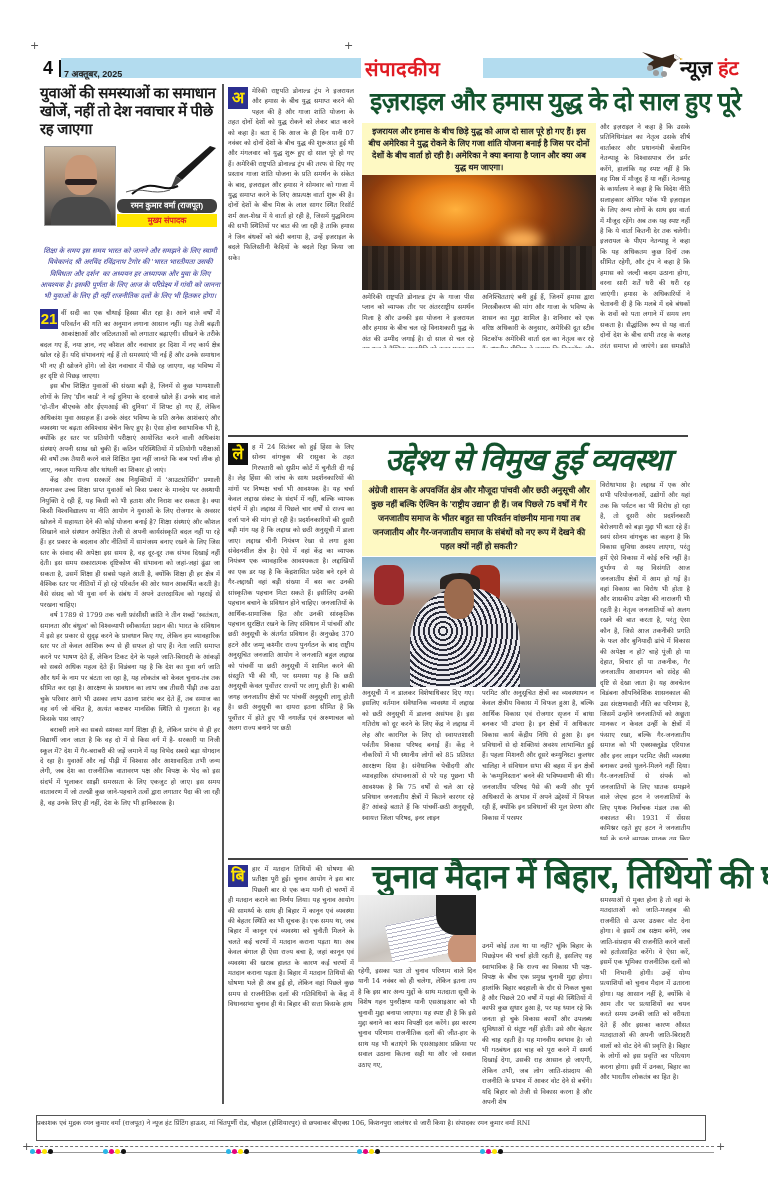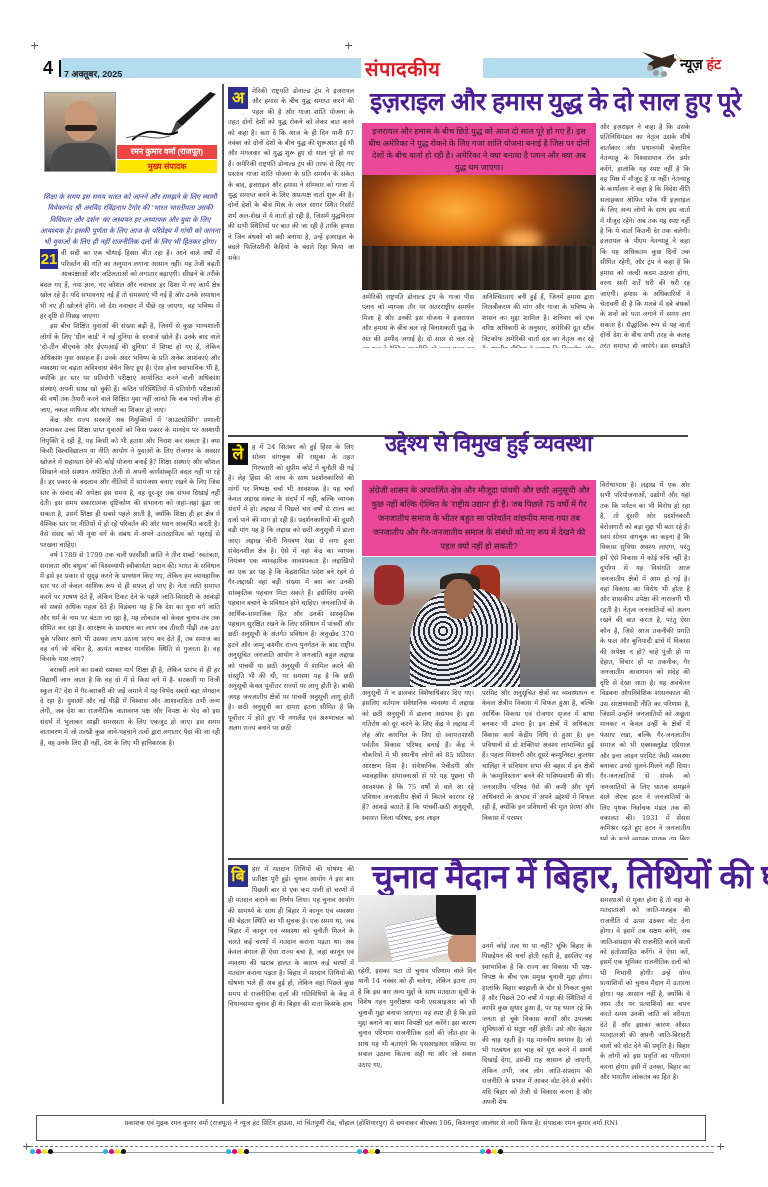--- a/index.html
+++ b/index.html
@@ -10,66 +10,66 @@
 
   
   .header { position: absolute; top: 58px; left: 40px; width: 645px; height: 20px; }
   .page-no { position: absolute; left: 3px; top: 0; font-family: "Liberation Sans", sans-serif; font-weight: bold; font-size: 18px; color: #111; line-height: 20px; }
   .hdr-sep { position: absolute; left: 19px; top: 2px; width: 2px; height: 17px; background: #111; }
   .band-left { position: absolute; left: 21px; top: 0; width: 300px; height: 20px; background: #b3dcef; }
   .date { position: absolute; left: 24px; top: 9px; font-family: "Liberation Sans", sans-serif; font-weight: bold; font-size: 9px; color: #222; }
   .section-title { position: absolute; left: 325px; top: -3px; font-family: "Liberation Sans", sans-serif; font-weight: bold; font-size: 20px; color: #e01b23; letter-spacing: 0.5px; }
   .band-right { position: absolute; left: 443px; top: 0; width: 180px; height: 20px; background: #b3dcef; }
   .logo { position: absolute; left: 600px; top: -12px; width: 110px; height: 32px; }
-  .logo-text { position: absolute; left: 40px; top: 8px; font-family: "Liberation Sans", sans-serif; font-weight: bold; font-size: 14px; white-space: nowrap; text-align: center; }
+  .logo-text { position: absolute; left: 40px; top: 8px; font-family: "Liberation Sans", sans-serif; font-weight: bold; font-size: 20px; white-space: nowrap; text-align: center; }
   .logo-text .a { color: #111; }
   .logo-text .b { color: #e01b23; }
 
   
   .left-col { position: absolute; left: 40px; top: 84px; width: 180px; }
   .left-headline { font-family: "Liberation Sans", sans-serif; font-weight: bold; font-size: 15px; line-height: 18px; color: #1a1a1a; letter-spacing: -0.3px; }
   .author-block { position: relative; height: 96px; margin-top: 8px; }
   .author-photo { position: absolute; left: 4px; top: 0; width: 72px; height: 80px; background: linear-gradient(180deg,#c9b7a0 0%,#a88c73 40%,#6b6560 75%,#3f3d3c 100%); border: 1px solid #999; overflow: hidden; }
   .author-photo .head { position: absolute; left: 20px; top: 8px; width: 32px; height: 40px; border-radius: 45%; background: #c89878; }
   .author-photo .mous { position: absolute; left: 20px; top: 32px; width: 32px; height: 6px; border-radius: 3px; background: #2a2020; }
   .author-photo .vest { position: absolute; left: 6px; top: 50px; width: 60px; height: 30px; border-radius: 20px 20px 0 0; background: #4a4a4a; }
   .pen-icon { position: absolute; left: 82px; top: 0; width: 98px; height: 50px; }
-  .author-name { position: absolute; left: 77px; top: 53px; width: 100px; height: 14px; background: #ef4444; color: #fff; font-family: "Liberation Sans", sans-serif; font-size: 8px; font-weight: bold; text-align: center; line-height: 14px; }
+  .author-name { position: absolute; left: 77px; top: 53px; width: 100px; height: 14px; background: #404040; color: #fff; font-family: "Liberation Sans", sans-serif; font-size: 8px; font-weight: bold; text-align: center; line-height: 14px; border-radius: 6px; }
   .author-role { position: absolute; left: 77px; top: 68px; width: 100px; height: 13px; background: #ffe600; color: #e01b23; font-family: "Liberation Sans", sans-serif; font-size: 8px; font-weight: bold; text-align: center; line-height: 13px; }
   .intro-quote { margin-top: 4px; font-style: italic; color: #2b2f8f; font-size: 7px; line-height: 11.3px; text-align: center; }
   .body-text { font-size: 6.6px; line-height: 10.4px; text-align: justify; color: #333; }
   .body-text p { text-indent: 10px; }
   .body-text p.first { text-indent: 0; }
   .dropcap-num { float: left; width: 18px; height: 20px; background: #2b2f8f; color: #ffe600; font-family: "Liberation Sans", sans-serif; font-weight: bold; font-size: 15px; text-align: center; line-height: 20px; margin: 1px 3px 0 0; }
   .vert-rule { position: absolute; left: 222px; top: 84px; width: 2px; height: 1020px; background: #555; }
-  .art-head { font-family: "Liberation Sans", sans-serif; font-weight: bold; color: #4c1d95; white-space: nowrap; letter-spacing: -0.5px; }
+  .art-head { font-family: "Liberation Sans", sans-serif; font-weight: bold; color: #14532d; white-space: nowrap; letter-spacing: -0.5px; }
   .dropcap { float: left; width: 20px; height: 22px; color: #ffe600; font-family: "Liberation Sans", sans-serif; font-weight: bold; font-size: 16px; text-align: center; line-height: 22px; margin: 1px 4px 0 0; }
   .col { position: absolute; font-size: 6.6px; line-height: 10.4px; text-align: justify; color: #333; overflow: hidden; }
   .col p { text-indent: 10px; }
   .col p.first { text-indent: 0; }
-  .summary-box { position: absolute; background: #ec4899; font-family: "Liberation Sans", sans-serif; font-weight: normal; color: #222; text-align: center; }
+  .summary-box { position: absolute; background: #fef9c3; font-family: "Liberation Sans", sans-serif; font-weight: bold; color: #222; text-align: center; }
   .h-rule { position: absolute; left: 228px; width: 460px; height: 2px; background: #444; }
 
   
   .img-gaza { position: absolute; background: radial-gradient(ellipse at 40% 30%, #ffb13d 0%, #e77b16 22%, #8f3d0d 45%, #3e2a1e 70%, #1e1a16 100%); overflow: hidden; }
   .img-gaza .skyline { position: absolute; left: 0; bottom: 0; width: 100%; height: 38%; background: repeating-linear-gradient(90deg, #2b2420 0 6px, #3b3028 6px 10px, #221c18 10px 16px); opacity: 0.9; }
   .img-gaza .glow { position: absolute; left: 60%; top: 48%; width: 40px; height: 20px; border-radius: 50%; background: #ffb45a; filter: blur(6px); }
   .img-wangchuk { position: absolute; background: linear-gradient(180deg, #8fb6cf 0%, #b8c9d4 18%, #a88f80 34%, #9a8a7c 50%, #6a6e74 100%); overflow: hidden; }
   .img-wangchuk .person { position: absolute; left: 48px; top: 30px; width: 110px; height: 110px; border-radius: 50% 50% 10px 10px; background: repeating-radial-gradient(circle at 30% 40%, #e8e8ec 0 3px, #2a2d3a 3px 5px); }
   .img-wangchuk .face { position: absolute; left: 82px; top: 22px; width: 30px; height: 40px; border-radius: 45%; background: #9c6b4e; }
   .img-wangchuk .hair { position: absolute; left: 78px; top: 16px; width: 40px; height: 16px; border-radius: 50% 50% 0 0; background: #2b2522; }
   .img-wangchuk .monk1 { position: absolute; left: 12px; top: 8px; width: 30px; height: 40px; background: #9c2b2b; border-radius: 10px; }
   .img-wangchuk .monk2 { position: absolute; left: 108px; top: 8px; width: 30px; height: 40px; background: #a03020; border-radius: 10px; }
   .img-voting { position: absolute; background: linear-gradient(160deg, #f1f1f1 0%, #dcdcdc 40%, #c9c3bd 60%, #f0ebe6 100%); overflow: hidden; }
   .img-voting .sheet { position: absolute; left: 30px; top: 20px; width: 100px; height: 40px; transform: rotate(-12deg); background: repeating-linear-gradient(0deg, #fff 0 3px, #b8b8c8 3px 4px); }
   .img-voting .hand { position: absolute; left: 90px; top: 34px; width: 60px; height: 40px; border-radius: 40%; background: #c99478; }
   .img-voting .dark { position: absolute; right: 0; top: 0; width: 40px; height: 40px; border-radius: 0 0 0 50%; background: #222; }
 
   
-  .footer { position: absolute; left: 36px; top: 1115px; width: 670px; height: 26px; border: 1px solid #555; font-size: 6.6px; line-height: 11px; text-align: center; color: #333; padding: 2px 0; }
+  .footer { position: absolute; left: 36px; top: 1115px; width: 670px; height: 26px; border: 1px solid #555; font-size: 6.6px; line-height: 11px; color: #333; padding: 2px 0; }
   .reg-line { position: absolute; left: 30px; top: 1146px; width: 684px; height: 0; border-top: 1px dashed #777; }
   .reg-line2 { position: absolute; left: 30px; top: 1152px; width: 684px; height: 1px; background: #999; }
   .reg-dots { position: absolute; top: 1149px; display: flex; gap: 1px; }
   .reg-dots span { width: 5px; height: 5px; border-radius: 50%; display: block; }
 </style>
 </head>
 <body>
 
 <div class="crop-mark" style="left:30px;top:40px;">+</div>
 <div class="crop-mark" style="left:344px;top:40px;">+</div>
@@ -90,37 +90,38 @@
       <path d="M40 12 L43 13 L40 14 Z" fill="#e8b020"></path>
       <circle cx="10" cy="22" r="3" fill="#9a9a9a"></circle>
       <circle cx="16" cy="27" r="3" fill="#9a9a9a"></circle>
       <circle cx="24" cy="28" r="3" fill="#9a9a9a"></circle>
     </svg>
     <div class="logo-text"><span class="a">न्यूज़</span> <span class="b">हंट</span></div>
   </div>
 </div>
 
 <div class="left-col">
+  <div class="left-headline">युवाओं की समस्याओं का समाधान खोजें, नहीं तो देश नवाचार में पीछे रह जाएगा</div>
   <div class="author-block">
     <div class="author-photo">
       <div class="head"></div>
         <div class="mous"></div>
         <div class="vest"></div>
     </div>
     <svg class="pen-icon" viewBox="0 0 98 50">
       <path d="M94 2 L60 34 L54 30 L88 0 Z" fill="#1a1a1a"></path>
       <path d="M60 34 L48 44 L54 30 Z" fill="#444"></path>
       <path d="M10 48 C30 30, 40 48, 56 40" stroke="#111" stroke-width="2" fill="none"></path>
       <path d="M4 46 C20 40, 30 50, 48 44" stroke="#555" stroke-width="1" fill="none"></path>
     </svg>
     <div class="author-name">रमन कुमार वर्मा (राजपूत)</div>
     <div class="author-role">मुख्य संपादक</div>
   </div>
   <div class="intro-quote">शिक्षा के समय इस समय भारत को जानने और समझने के लिए स्वामी विवेकानंद श्री अरविंद रविंद्रनाथ टैगोर की 'भारत भारतीयता उसकी विविधता और दर्शन' का अध्ययन हर अध्यापक और युवा के लिए आवश्यक है। इसकी पूर्णता के लिए आज के परिप्रेक्ष्य में गांधी को जानना भी युवाओं के लिए ही नहीं राजनीतिक दलों के लिए भी हितकर होगा।</div>
-  <div class="body-text" style="">
+  <div class="body-text" style="margin-top:6px;">
     <p class="first"><span class="dropcap-num">21</span><span>वीं सदी का एक चौथाई हिस्सा बीत रहा है। आने वाले वर्षों में परिवर्तन की गति का अनुमान लगाना आसान नहीं। यह तेजी बढ़ती आकांक्षाओं और जटिलताओं को लगातार बढ़ाएगी। सीखने के तरीके बदल गए हैं, नया ज्ञान, नए कौशल और नवाचार हर दिशा में नए कार्य क्षेत्र खोल रहे हैं। यदि संभावनाएं नई हैं तो समस्याएं भी नई हैं और उनके समाधान भी नए ही खोजने होंगे। जो देश नवाचार में पीछे रह जाएगा, वह भविष्य में हर दृष्टि से पिछड़ जाएगा।</span></p>
     <p>इस बीच शिक्षित युवाओं की संख्या बढ़ी है, जिनमें से कुछ भाग्यशाली लोगों के लिए 'ग्रीन कार्ड' ने नई दुनिया के दरवाजे खोले हैं। उनके बाद वाले 'दो-तीन बीएचके और ईएमआई की दुनिया' में शिफ्ट हो गए हैं, लेकिन अधिकांश युवा असहज हैं। उनके अंदर भविष्य के प्रति अनेक आशंकाएं और व्यवस्था पर बढ़ता अविश्वास बेचैन किए हुए है। ऐसा होना स्वाभाविक भी है, क्योंकि हर स्तर पर प्रतियोगी परीक्षाएं आयोजित करने वाली अधिकांश संस्थाएं अपनी साख खो चुकी हैं। कठिन परिस्थितियों में प्रतियोगी परीक्षाओं की वर्षों तक तैयारी करने वाले शिक्षित युवा नहीं जानते कि कब पर्चा लीक हो जाए, नकल माफिया और धांधली का शिकार हो जाएं।</p>
     <p>केंद्र और राज्य सरकारें अब नियुक्तियों में 'आउटसोर्सिंग' प्रणाली अपनाकर उच्च शिक्षा प्राप्त युवाओं को किस प्रकार के मानदेय पर अस्थायी नियुक्ति दे रही हैं, यह किसी को भी हताश और निराश कर सकता है। क्या किसी विश्वविद्यालय या नीति आयोग ने युवाओं के लिए रोजगार के अवसर खोजने में सहायता देने की कोई योजना बनाई है? शिक्षा संस्थाएं और कौशल सिखाने वाले संस्थान अपेक्षित तेजी से अपनी कार्यसंस्कृति बदल नहीं पा रहे हैं। हर प्रकार के बदलाव और नीतियों में सामंजस्य बनाए रखने के लिए जिस स्तर के संवाद की अपेक्षा इस समय है, वह दूर-दूर तक संभव दिखाई नहीं देती। इस समय सकारात्मक दृष्टिकोण की संभावना को जहां-जहां ढूंढा जा सकता है, उसमें शिक्षा ही सबसे पहले आती है, क्योंकि शिक्षा ही हर क्षेत्र में वैश्विक स्तर पर नीतियों में हो रहे परिवर्तन की ओर ध्यान आकर्षित करती है। वैसे संसद को भी युवा वर्ग के संबंध में अपने उत्तरदायित्व को गहराई से परखना चाहिए।</p>
     <p>वर्ष 1789 से 1799 तक चली फ्रांसीसी क्रांति ने तीन शब्दों 'स्वतंत्रता, समानता और बंधुत्व' को विश्वव्यापी स्वीकार्यता प्रदान की। भारत के संविधान में इसे हर प्रकार से सुदृढ़ करने के प्रावधान किए गए, लेकिन हम व्यावहारिक स्तर पर तो केवल आंशिक रूप से ही सफल हो पाए हैं। नेता जाति समाप्त करने पर भाषण देते हैं, लेकिन टिकट देने के पहले जाति-बिरादरी के आंकड़ों को सबसे अधिक महत्व देते हैं। विडंबना यह है कि देश का युवा वर्ग जाति और धर्म के नाम पर बंटता जा रहा है, यह लोकतंत्र को केवल चुनाव-तंत्र तक सीमित कर रहा है। आरक्षण के प्रावधान का लाभ जब तीसरी पीढ़ी तक उठा चुके परिवार आगे भी उसका लाभ उठाना प्रारंभ कर देते हैं, तब समाज का वह वर्ग जो वंचित है, अत्यंत कष्टकर मानसिक स्थिति से गुजरता है। वह किसके पास जाए?</p>
     <p>बराबरी लाने का सबसे सशक्त मार्ग शिक्षा ही है, लेकिन प्रारंभ से ही हर विद्यार्थी जान जाता है कि वह दो में से किस वर्ग में है- सरकारी या निजी स्कूल में? देश में गैर-बराबरी की जड़ें जमाने में यह विभेद सबसे बड़ा योगदान दे रहा है। युवाओं और नई पीढ़ी में विश्वास और आशावादिता तभी जन्म लेगी, जब देश का राजनीतिक वातावरण पक्ष और विपक्ष के भेद को इस संदर्भ में भुलाकर साझी समरसता के लिए एकजुट हो जाए। इस समय वातावरण में जो तल्खी कुछ जाने-पहचाने तत्वों द्वारा लगातार पैदा की जा रही है, वह उनके लिए ही नहीं, देश के लिए भी हानिकारक है।</p>
   </div>
 </div>
 <div class="vert-rule"></div>
 
 <div>
@@ -139,21 +140,21 @@
   <div class="col" style="left:482px;top:292px;width:112px;height:56px;">
     <p style="text-indent:0;">अनिश्चितताएं बनी हुई हैं, जिनमें हमास द्वारा निरस्त्रीकरण की मांग और गाजा के भविष्य के शासन का मुद्दा शामिल है। शनिवार को एक वरिष्ठ अधिकारी के अनुसार, अमेरिकी दूत स्टीव विटकॉफ अमेरिकी वार्ता दल का नेतृत्व कर रहे हैं। स्थानीय मीडिया ने बताया कि विटकॉफ और ट्रंप के दामाद जेरेड कुशनर मिस्र पहुंच चुके हैं और उनके वार्ता में शामिल होने की उम्मीद है। हमास ने कहा है कि उसके प्रतिनिधिमंडल का नेतृत्व उसके मुख्य वार्ताकार खलील अल-हय्या करेंगे,</p>
   </div>
   <div class="col" style="left:600px;top:122px;width:90px;height:226px;">
     <p style="text-indent:0;">और इज़राइल ने कहा है कि उसके प्रतिनिधिमंडल का नेतृत्व उसके शीर्ष वार्ताकार और प्रधानमंत्री बेंजामिन नेतन्याहू के विश्वासपात्र रॉन डर्मर करेंगे, हालांकि यह स्पष्ट नहीं है कि वह मिस्र में मौजूद हैं या नहीं। नेतन्याहू के कार्यालय ने कहा है कि विदेश नीति सलाहकार ओफिर फॉक भी इज़राइल के लिए अन्य लोगों के साथ इस वार्ता में मौजूद रहेंगे। अब तक यह स्पष्ट नहीं है कि ये वार्ता कितनी देर तक चलेगी। इजरायल के पीएम नेतन्याहू ने कहा कि यह अधिकतम कुछ दिनों तक सीमित रहेगी, और ट्रंप ने कहा है कि हमास को जल्दी कदम उठाना होगा, वरना सारी शर्तें धरी की धरी रह जाएंगी। हमास के अधिकारियों ने चेतावनी दी है कि मलबे में दबे बंधकों के शवों को पता लगाने में समय लग सकता है। सैद्धांतिक रूप से यह वार्ता दोनों देश के बीच सभी तरह के कलह तुरंत समाप्त हो जाएंगे। इस समझौते के तहत, हमास अपने सभी बंधकों, चाहे वे जीवित हों या मृत, को 72 घंटों के भीतर रिहा कर देगा। बता दें कि उग्रवादियों के पास अभी भी 48 बंधक हैं। इज़राइल का मानना है कि उनमें से 20 जीवित हैं।</p>
   </div>
 </div>
 <div class="h-rule" style="top:435px;"></div>
 
 <div>
-  <div class="art-head" style="position:absolute;left:385px;top:428px;font-size:22px;line-height:32px;">उद्देश्य से विमुख हुई व्यवस्था</div>
+  <div class="art-head" style="position:absolute;left:385px;top:444px;font-size:30px;line-height:32px;font-style:italic;">उद्देश्य से विमुख हुई व्यवस्था</div>
   <div class="col" style="left:228px;top:442px;width:126px;height:398px;">
     <p class="first"><span class="dropcap" style="background:#111;">ले</span><span>ह में 24 सितंबर को हुई हिंसा के लिए सोनम वांगचुक की रासुका के तहत गिरफ्तारी को सुप्रीम कोर्ट में चुनौती दी गई है। लेह हिंसा की जांच के साथ प्रदर्शनकारियों की मांगों पर निष्पक्ष चर्चा भी आवश्यक है। यह चर्चा केवल लद्दाख संकट के संदर्भ में नहीं, बल्कि व्यापक संदर्भ में हो। लद्दाख में पिछले चार वर्षों से राज्य का दर्जा पाने की मांग हो रही है। प्रदर्शनकारियों की दूसरी बड़ी मांग यह है कि लद्दाख को छठी अनुसूची में डाला जाए। लद्दाख चीनी नियंत्रण रेखा से लगा हुआ संवेदनशील क्षेत्र है। ऐसे में वहां केंद्र का व्यापक नियंत्रण एक व्यावहारिक आवश्यकता है। लद्दाखियों का एक डर यह है कि केंद्रशासित प्रदेश बने रहने से गैर-लद्दाखी वहां बड़ी संख्या में बस कर उनकी सांस्कृतिक पहचान मिटा सकते हैं। इसीलिए उनकी पहचान बचाने के प्रविधान होने चाहिए। जनजातियों के आर्थिक-सामाजिक हित और उनकी सांस्कृतिक पहचान सुरक्षित रखने के लिए संविधान में पांचवीं और छठी अनुसूची के अंतर्गत प्रविधान हैं। अनुच्छेद 370 हटने और जम्मू कश्मीर राज्य पुनर्गठन के बाद राष्ट्रीय अनुसूचित जनजाति आयोग ने जनजाति बहुल लद्दाख को पांचवीं या छठी अनुसूची में शामिल करने की संस्तुति भी की थी, पर समस्या यह है कि छठी अनुसूची केवल पूर्वोत्तर राज्यों पर लागू होती है। बाकी जगह जनजातीय क्षेत्रों पर पांचवीं अनुसूची लागू होती है। छठी अनुसूची का दायरा इतना सीमित है कि पूर्वोत्तर में होते हुए भी नगालैंड एवं अरुणाचल को अलग राज्य बनाने पर छठी</span></p>
   </div>
   <div class="summary-box" style="left:362px;top:480px;width:234px;height:76px;font-size:8.4px;line-height:14px;padding:3px 6px;">अंग्रेजी शासन के अपवर्जित क्षेत्र और मौजूदा पांचवी और छठी अनुसूची और कुछ नहीं बल्कि ऐल्विन के 'राष्ट्रीय उद्यान' ही हैं। जब पिछले 75 वर्षों में गैर जनजातीय समाज के भीतर बहुत सा परिवर्तन वांछनीय माना गया तब जनजातीय और गैर-जनजातीय समाज के संबंधों को नए रूप में देखने की पहल क्यों नहीं हो सकती?</div>
   <div class="img-wangchuk" style="left:362px;top:557px;width:234px;height:130px;">
     <div class="monk1"></div>
       <div class="monk2"></div>
       <div class="person"></div>
       <div class="hair"></div>
       <div class="face"></div>

